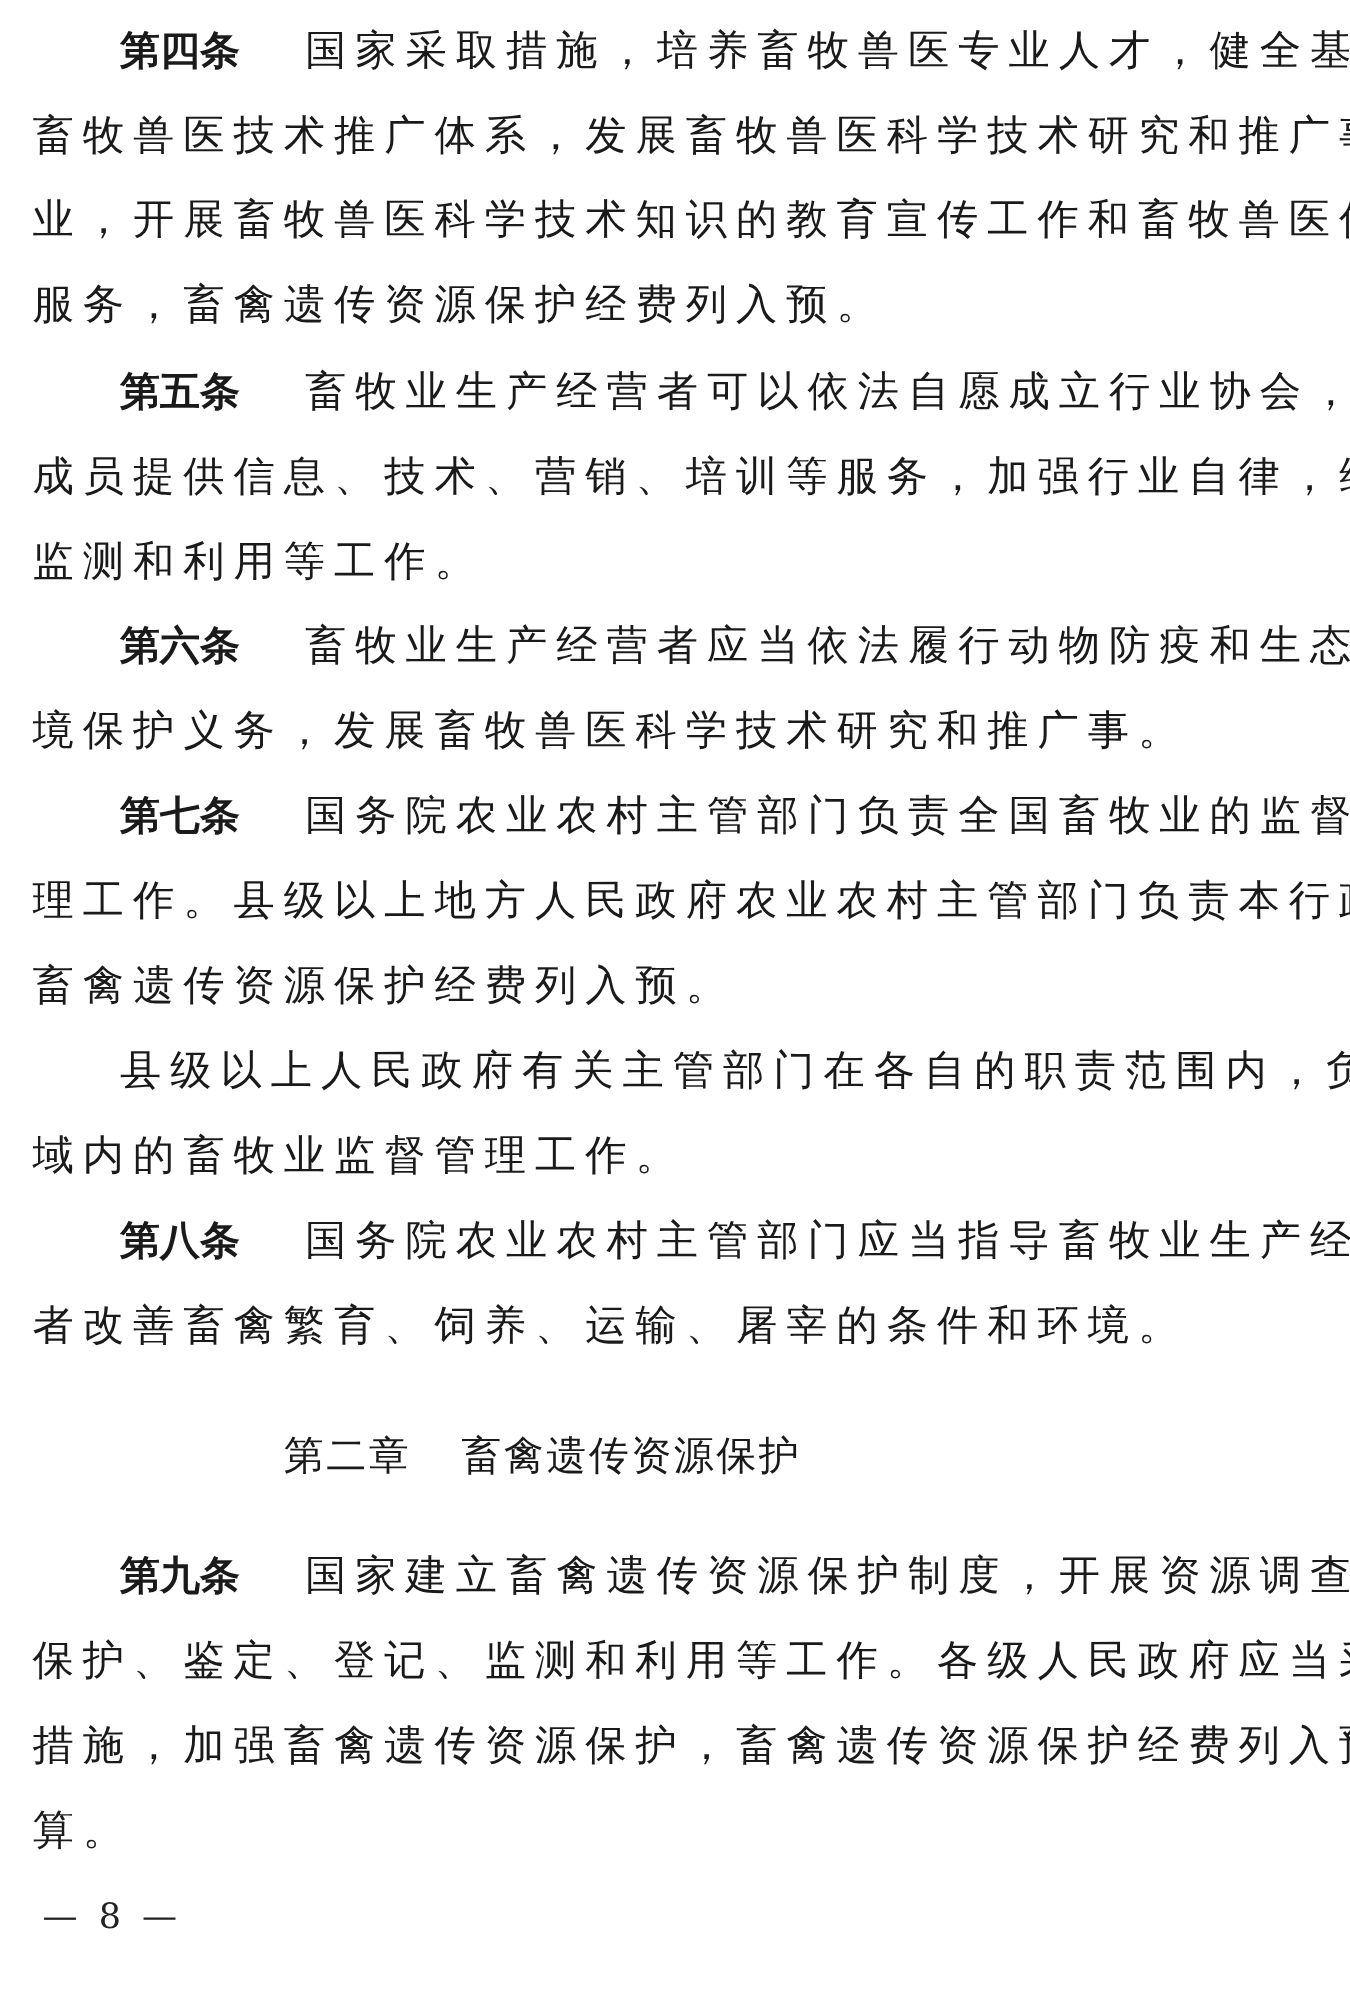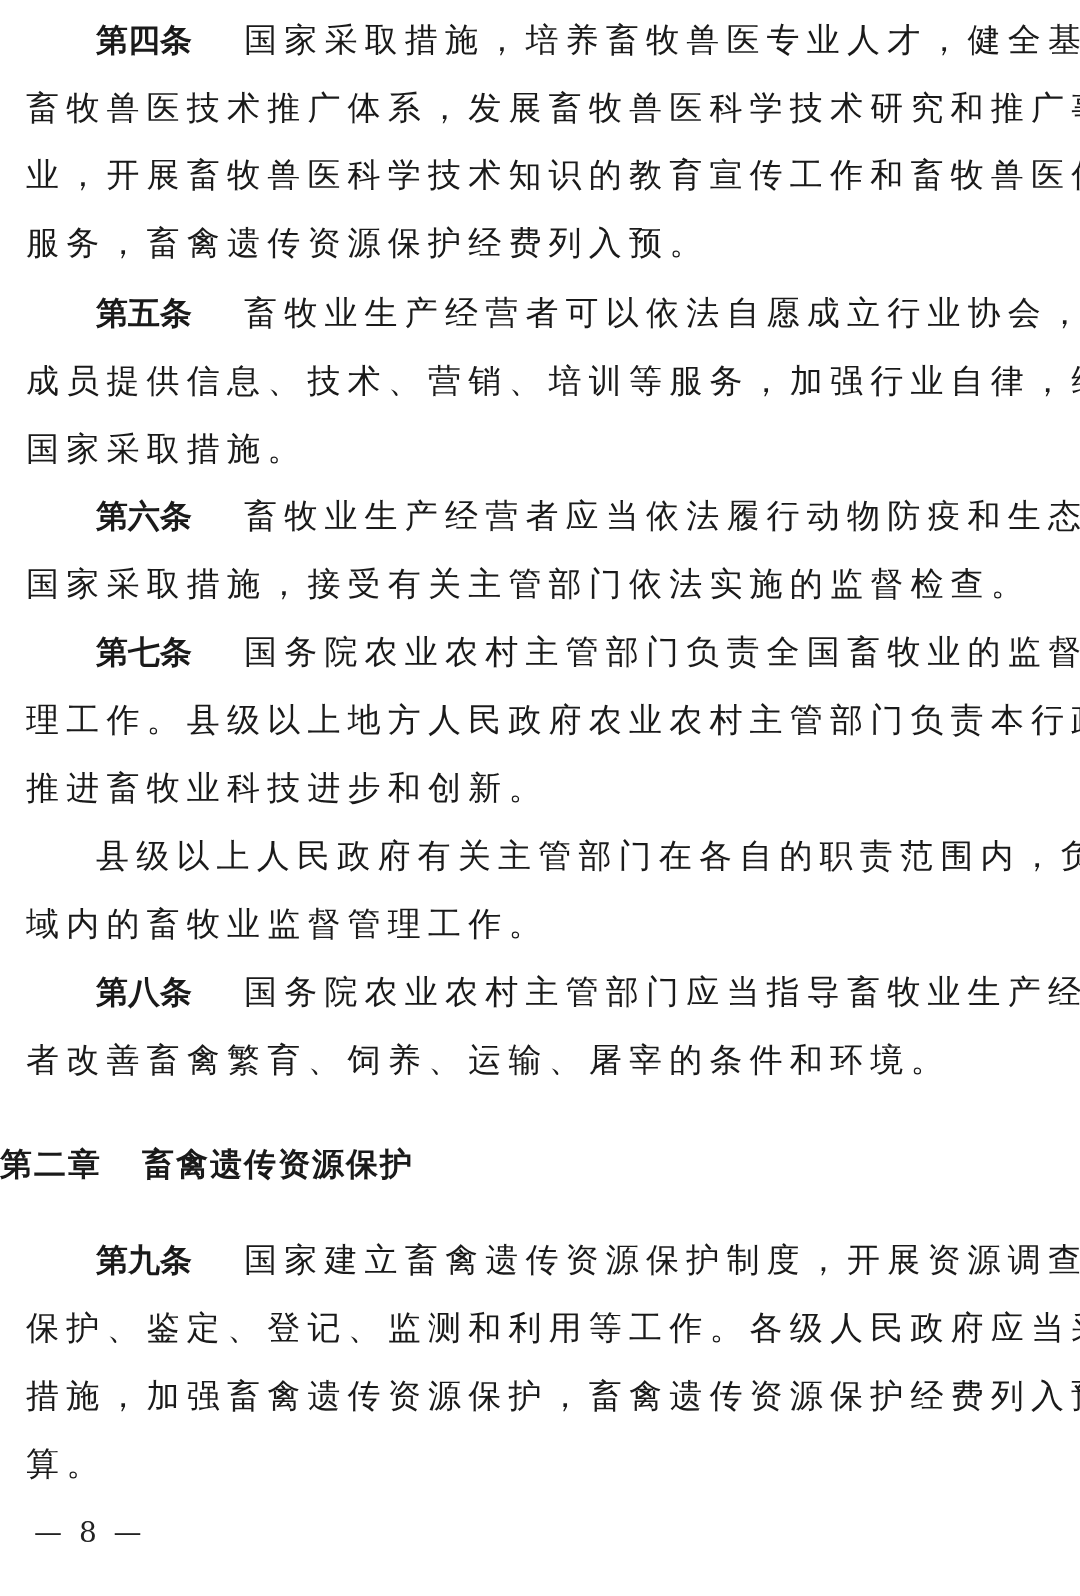--- a/index.html
+++ b/index.html
@@ -26,23 +26,23 @@
     font-family: "DejaVu Sans", "Liberation Sans", sans-serif;
     font-weight: bold;
     letter-spacing: 0;
     font-size: 32px;
     margin-right: 52px;
   }
   .chapter {
     position: absolute;
     left: 0; width: 868px;
     top: 1138px; height: 52px;
-    text-align: left;
+    text-align: center;
     font-family: "DejaVu Sans", "Liberation Sans", sans-serif;
-    font-weight: bold;
+    font-weight: normal;
     font-size: 32px;
     line-height: 52px;
     letter-spacing: 2px;
   }
   .chapter .gap { display: inline-block; width: 40px; }
   .page-number {
     position: absolute;
     left: 34px; top: 1513px;
     height: 40px;
     font-size: 28px;
@@ -58,32 +58,32 @@
 <div>
   <div class="line indent" style="top:16px;"><span class="art-label">第四条</span><span>国家采取措施，培养畜牧兽医专业人才，健全基层</span></div>
   <div class="line" style="top:84px;">畜牧兽医技术推广体系，发展畜牧兽医科学技术研究和推广事</div>
   <div class="line" style="top:151px;">业，开展畜牧兽医科学技术知识的教育宣传工作和畜牧兽医信息</div>
   <div class="line last" style="top:219px;">服务，畜禽遗传资源保护经费列入预。</div>
 </div>
 
 <div>
   <div class="line indent" style="top:289px;"><span class="art-label">第五条</span><span>畜牧业生产经营者可以依法自愿成立行业协会，为</span></div>
   <div class="line" style="top:357px;">成员提供信息、技术、营销、培训等服务，加强行业自律，维护</div>
-  <div class="line last" style="top:425px;">国家采取措施。</div>
+  <div class="line last" style="top:425px;">监测和利用等工作。</div>
 </div>
 
 <div>
   <div class="line indent" style="top:492px;"><span class="art-label">第六条</span><span>畜牧业生产经营者应当依法履行动物防疫和生态环</span></div>
-  <div class="line last" style="top:560px;">国家采取措施，接受有关主管部门依法实施的监督检查。</div>
+  <div class="line last" style="top:560px;">境保护义务，发展畜牧兽医科学技术研究和推广事。</div>
 </div>
 
 <div>
   <div class="line indent" style="top:628px;"><span class="art-label">第七条</span><span>国务院农业农村主管部门负责全国畜牧业的监督管</span></div>
   <div class="line" style="top:696px;">理工作。县级以上地方人民政府农业农村主管部门负责本行政区</div>
-  <div class="line last" style="top:764px;">推进畜牧业科技进步和创新。</div>
+  <div class="line last" style="top:764px;">畜禽遗传资源保护经费列入预。</div>
 </div>
 
 <div>
   <div class="line indent" style="top:832px;">县级以上人民政府有关主管部门在各自的职责范围内，负责</div>
   <div class="line last" style="top:900px;">域内的畜牧业监督管理工作。</div>
 </div>
 
 <div>
   <div class="line indent" style="top:968px;"><span class="art-label">第八条</span><span>国务院农业农村主管部门应当指导畜牧业生产经营</span></div>
   <div class="line last" style="top:1036px;">者改善畜禽繁育、饲养、运输、屠宰的条件和环境。</div>

